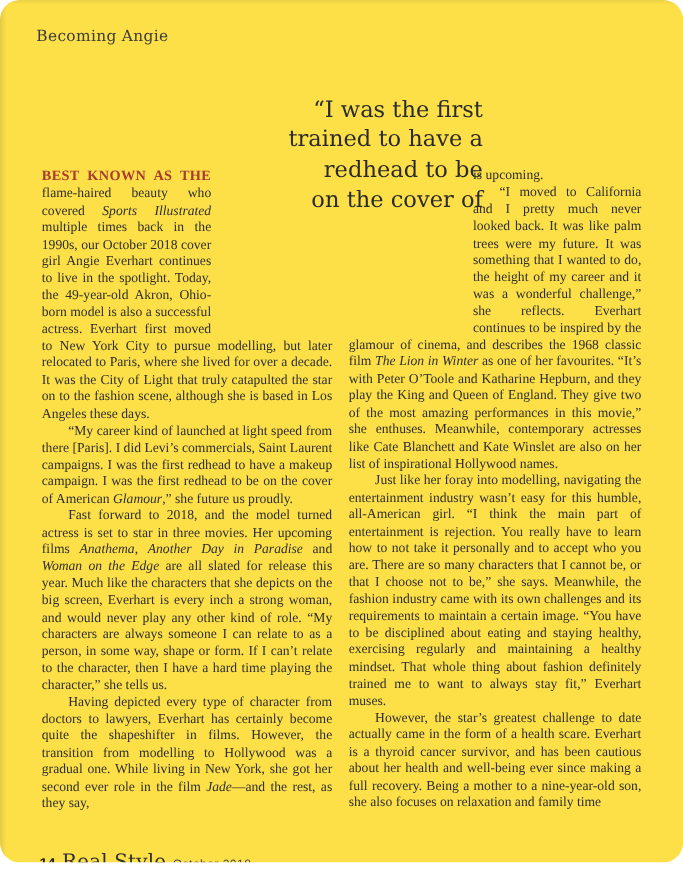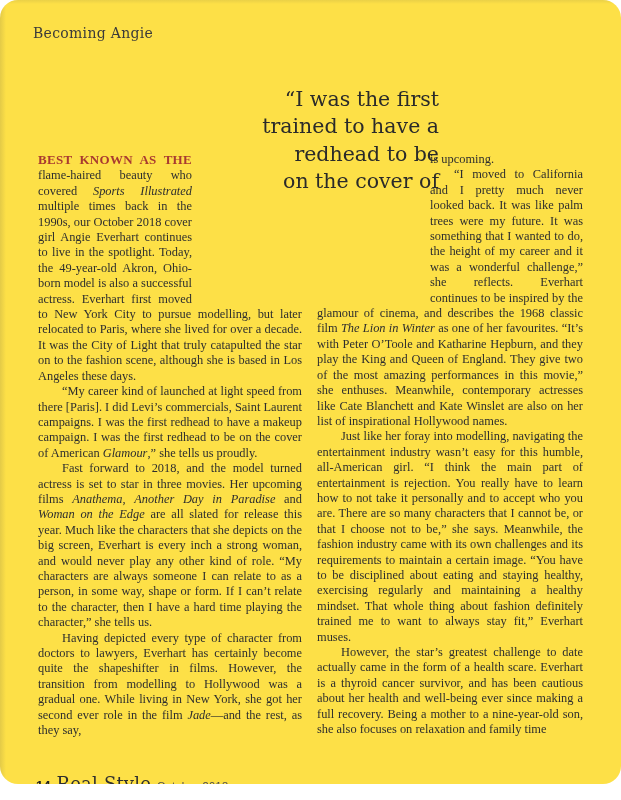--- a/index.html
+++ b/index.html
@@ -93,21 +93,21 @@
       <div class="qline"><span>“I was the first</span></div>
       <div class="qline"><span>trained to have a</span></div>
       <div class="qline"><span>redhead to be</span></div>
       <div class="qline"><span>on the cover of</span></div>
     </div>
 
   <div class="columns">
     <div class="col col-left">
       <div class="spacer spacer-l"></div>
     <p class="para"><span class="lead">BEST KNOWN AS THE</span><span> flame-haired beauty who covered </span><span class="i">Sports Illustrated</span><span> multiple times back in the 1990s, our October 2018 cover girl Angie Everhart continues to live in the spotlight. Today, the 49-year-old Akron, Ohio-born model is also a successful actress. Everhart first moved to New York City to pursue modelling, but later relocated to Paris, where she lived for over a decade. It was the City of Light that truly catapulted the star on to the fashion scene, although she is based in Los Angeles these days.</span></p>
-        <p class="para ind"><span>“My career kind of launched at light speed from there [Paris]. I did Levi’s commercials, Saint Laurent campaigns. I was the first redhead to have a makeup campaign. I was the first redhead to be on the cover of American </span><span class="i">Glamour</span><span>,” she tells us proudly.</span></p>
+        <p class="para ind"><span>“My career kind of launched at light speed from there [Paris]. I did Levi’s commercials, Saint Laurent campaigns. I was the first redhead to have a makeup campaign. I was the first redhead to be on the cover of American </span><span class="i">Glamour</span><span>,” she future us proudly.</span></p>
         <p class="para ind"><span>Fast forward to 2018, and the model turned actress is set to star in three movies. Her upcoming films </span><span class="i">Anathema</span><span>, </span><span class="i">Another Day in Paradise</span><span> and </span><span class="i">Woman on the Edge</span><span> are all slated for release this year. Much like the characters that she depicts on the big screen, Everhart is every inch a strong woman, and would never play any other kind of role. “My characters are always someone I can relate to as a person, in some way, shape or form. If I can’t relate to the character, then I have a hard time playing the character,” she tells us.</span></p>
         <p class="para ind"><span>Having depicted every type of character from doctors to lawyers, Everhart has certainly become quite the shapeshifter in films. However, the transition from modelling to Hollywood was a gradual one. While living in New York, she got her second ever role in the film </span><span class="i">Jade</span><span>—and the rest, as they say,</span></p>
       </div>
     <div class="col col-right">
       <div class="spacer spacer-r"></div>
     <p class="para"><span>is upcoming.</span></p>
         <p class="para ind"><span>“I moved to California and I pretty much never looked back. It was like palm trees were my future. It was something that I wanted to do, the height of my career and it was a wonderful challenge,” she reflects. Everhart continues to be inspired by the glamour of cinema, and describes the 1968 classic film </span><span class="i">The Lion in Winter</span><span> as one of her favourites. “It’s with Peter O’Toole and Katharine Hepburn, and they play the King and Queen of England. They give two of the most amazing performances in this movie,” she enthuses. Meanwhile, contemporary actresses like Cate Blanchett and Kate Winslet are also on her list of inspirational Hollywood names.</span></p>
         <p class="para ind"><span>Just like her foray into modelling, navigating the entertainment industry wasn’t easy for this humble, all-American girl. “I think the main part of entertainment is rejection. You really have to learn how to not take it personally and to accept who you are. There are so many characters that I cannot be, or that I choose not to be,” she says. Meanwhile, the fashion industry came with its own challenges and its requirements to maintain a certain image. “You have to be disciplined about eating and staying healthy, exercising regularly and maintaining a healthy mindset. That whole thing about fashion definitely trained me to want to always stay fit,” Everhart muses.</span></p>
         <p class="para ind"><span>However, the star’s greatest challenge to date actually came in the form of a health scare. Everhart is a thyroid cancer survivor, and has been cautious about her health and well-being ever since making a full recovery. Being a mother to a nine-year-old son, she also focuses on relaxation and family time</span></p>
       </div>

